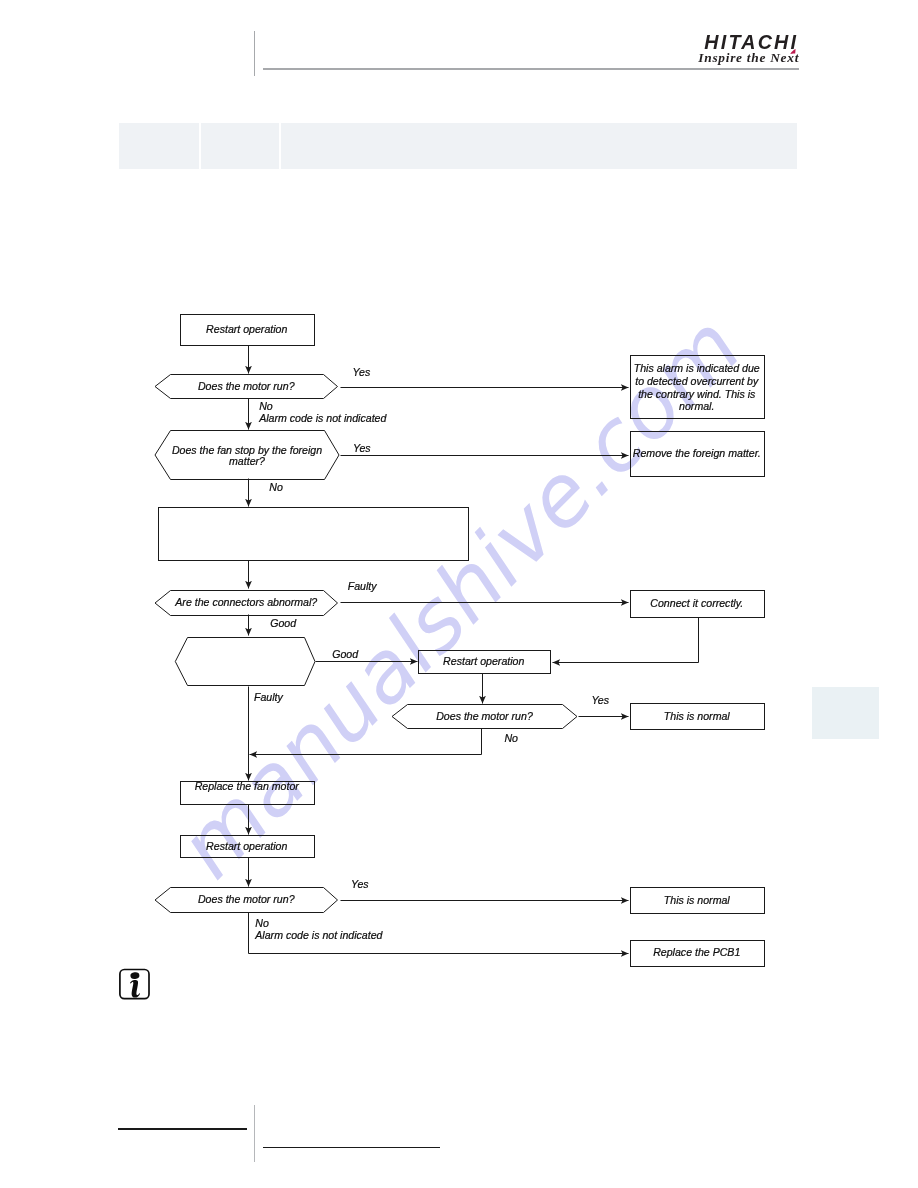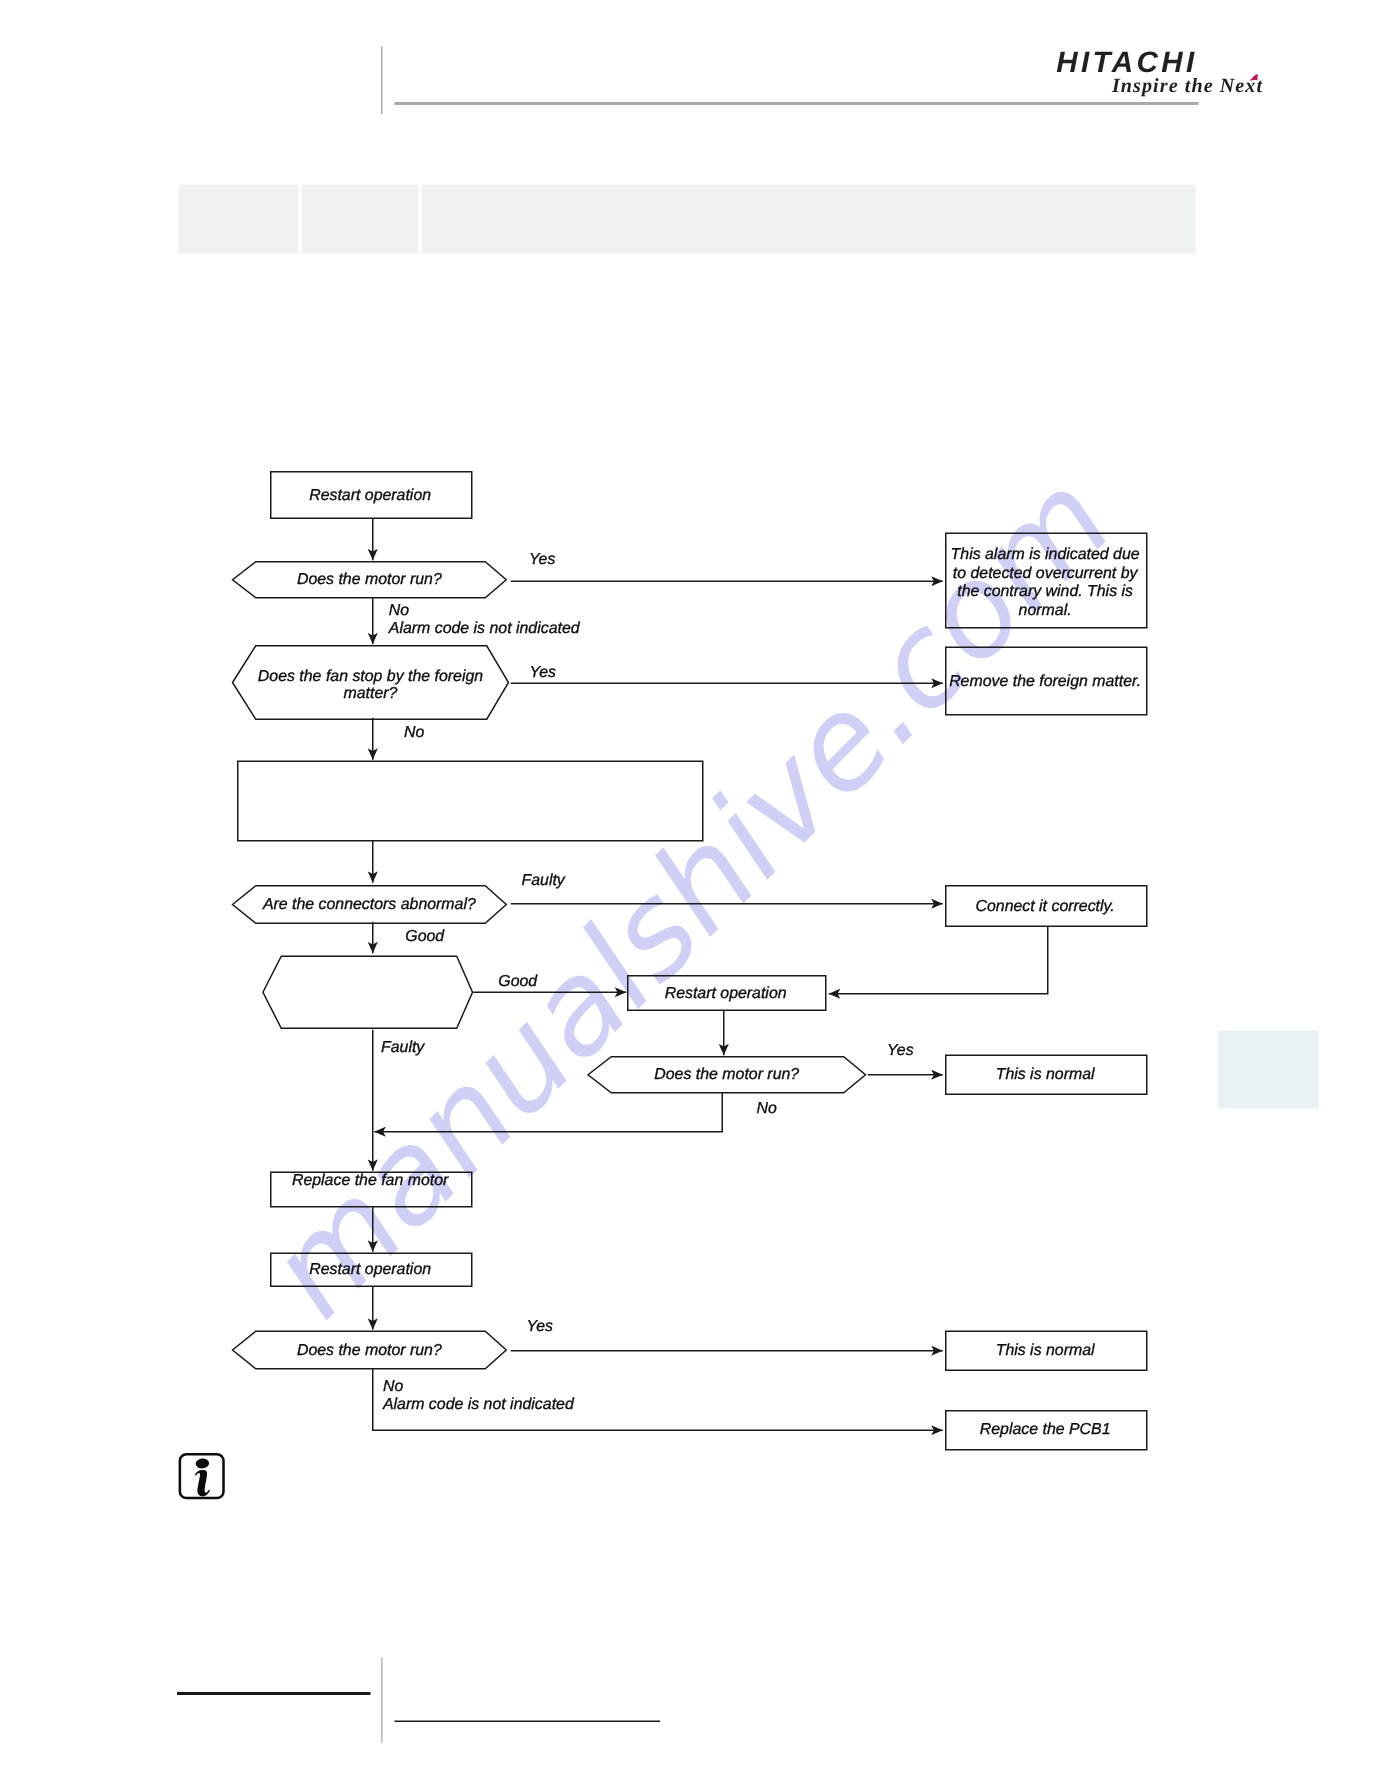--- a/index.html
+++ b/index.html
@@ -18,21 +18,21 @@
 </head>
 <body>
 
 <div class="page">
 
   <div class="hdr-line" style="left:254px;top:31px;width:1.1px;height:45px;"></div>
   <div class="hdr-line" style="left:263px;top:68.3px;width:536px;height:1.8px;"></div>
 
   <div class="abs" style="left:704.2px;top:33px;width:120px;height:40px;white-space:nowrap;">
     <div style="position:absolute;left:0;top:0;font-size:19.7px;font-weight:bold;letter-spacing:2.25px;line-height:19.3px;color:#231f20;white-space:nowrap;">HITACHI</div>
-    <div style="position:absolute;left:-5.9px;top:15px;white-space:nowrap;margin-left:43px;">
+    <div style="position:absolute;left:-5.9px;top:15px;white-space:nowrap;">
       <span style="font-family:'Liberation Serif',serif;font-size:13.4px;font-weight:bold;letter-spacing:0.72px;color:#231f20;white-space:nowrap;">Inspire the Next</span>
       <svg width="7" height="7" viewBox="0 0 7 7" style="position:absolute;left:91.5px;top:1.3px;">
         <path d="M0.25 4.9 C1.7 2.7 3.5 1.0 5.6 0.1 L5.2 4.6 C3.5 4.2 1.8 4.5 0.25 4.9 Z" fill="#bc1a4e"></path>
       </svg>
     </div>
   </div>
 
   <div>
     <div class="tbl-cell" style="left:119px;top:123px;width:80px;height:46px;"></div>
     <div class="tbl-cell" style="left:201px;top:123px;width:78px;height:46px;"></div>

